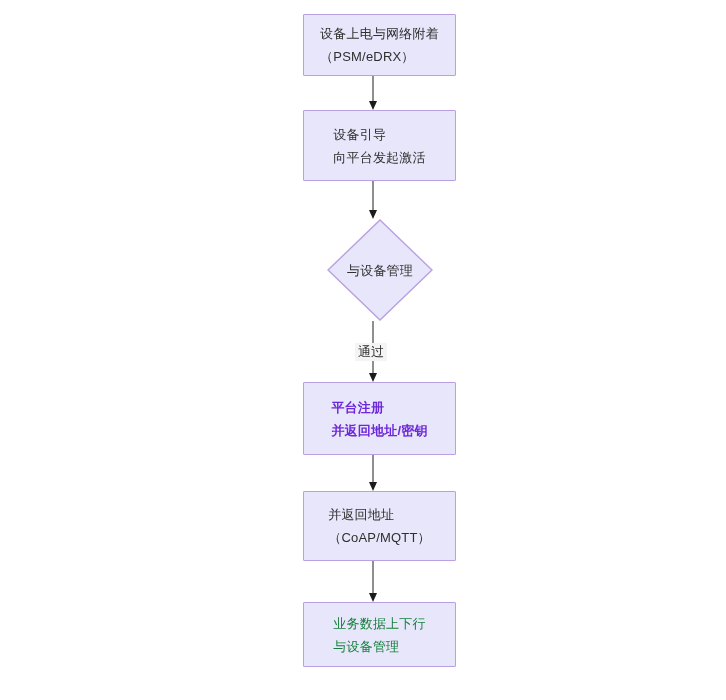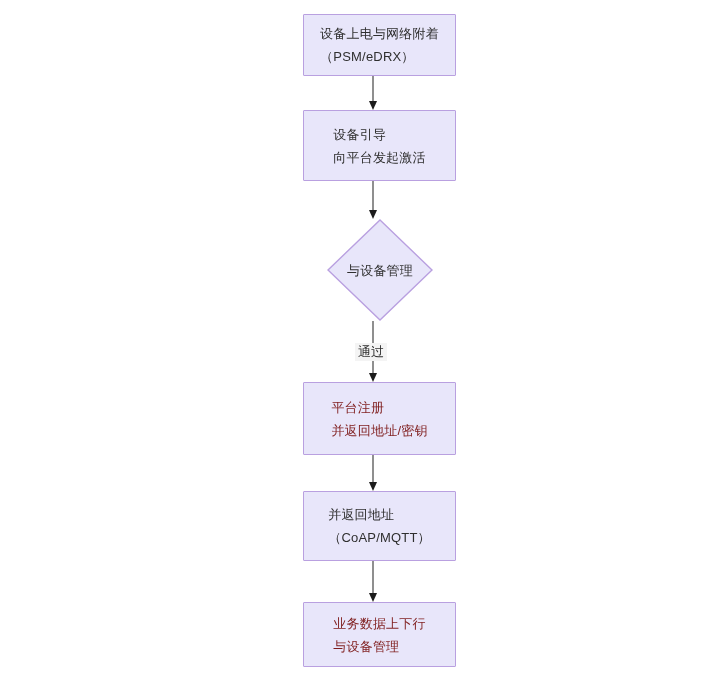--- a/index.html
+++ b/index.html
@@ -119,29 +119,29 @@
         <div class="node-label" style="color: rgb(47, 47, 47);">设备引导
 向平台发起激活</div>
       </div>
       <div class="node node-diamond" style="left: 320px; top: 219px; width: 106px; height: 102px;">
         <svg class="diamond-shape" viewBox="0 0 106 102">
           <polygon points="53,1 105,51 53,101 1,51" fill="#e8e6fa" stroke="#b9a0e0"></polygon>
         </svg>
         <div class="node-label" style="color: rgb(47, 47, 47);">与设备管理</div>
       </div>
       <div class="node node-rect" style="left: 296px; top: 382px; width: 153px; height: 73px; background: rgb(232, 230, 250); border-color: rgb(185, 160, 224);">
-        <div class="node-label" style="color: #7f1d1d;">平台注册
+        <div class="node-label" style="color: #6d28d9; font-weight: bold;">平台注册
 并返回地址/密钥</div>
       </div>
       <div class="node node-rect" style="left: 296px; top: 491px; width: 153px; height: 70px; background: rgb(232, 230, 250); border-color: rgb(185, 160, 224);">
         <div class="node-label" style="color: rgb(47, 47, 47);">并返回地址
 （CoAP/MQTT）</div>
       </div>
       <div class="node node-rect" style="left: 296px; top: 602px; width: 153px; height: 65px; background: rgb(232, 230, 250); border-color: rgb(185, 160, 224);">
-        <div class="node-label" style="color: #7f1d1d;">业务数据上下行
+        <div class="node-label" style="color: #15803d;">业务数据上下行
 与设备管理</div>
       </div>
     </div>
   <div id="edge-labels-layer">
       <div class="edge-label" style="left: 355px; top: 343px; color: rgb(47, 47, 47);">通过</div>
     </div>
 
 </div>
 
 </body></html>

